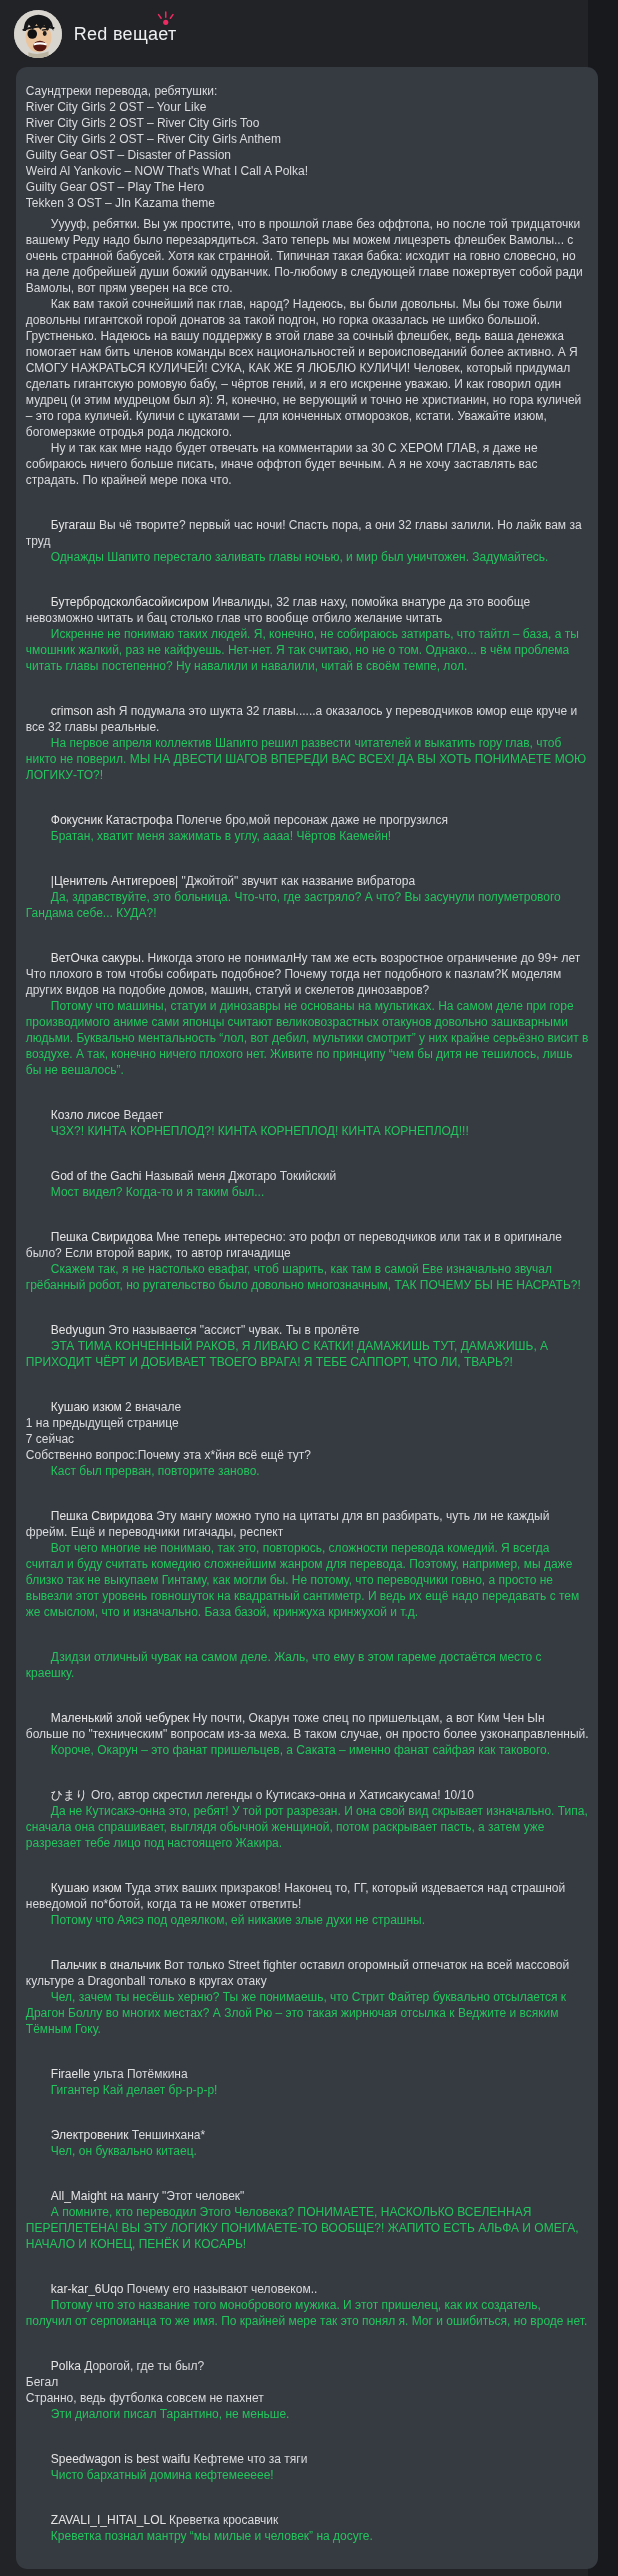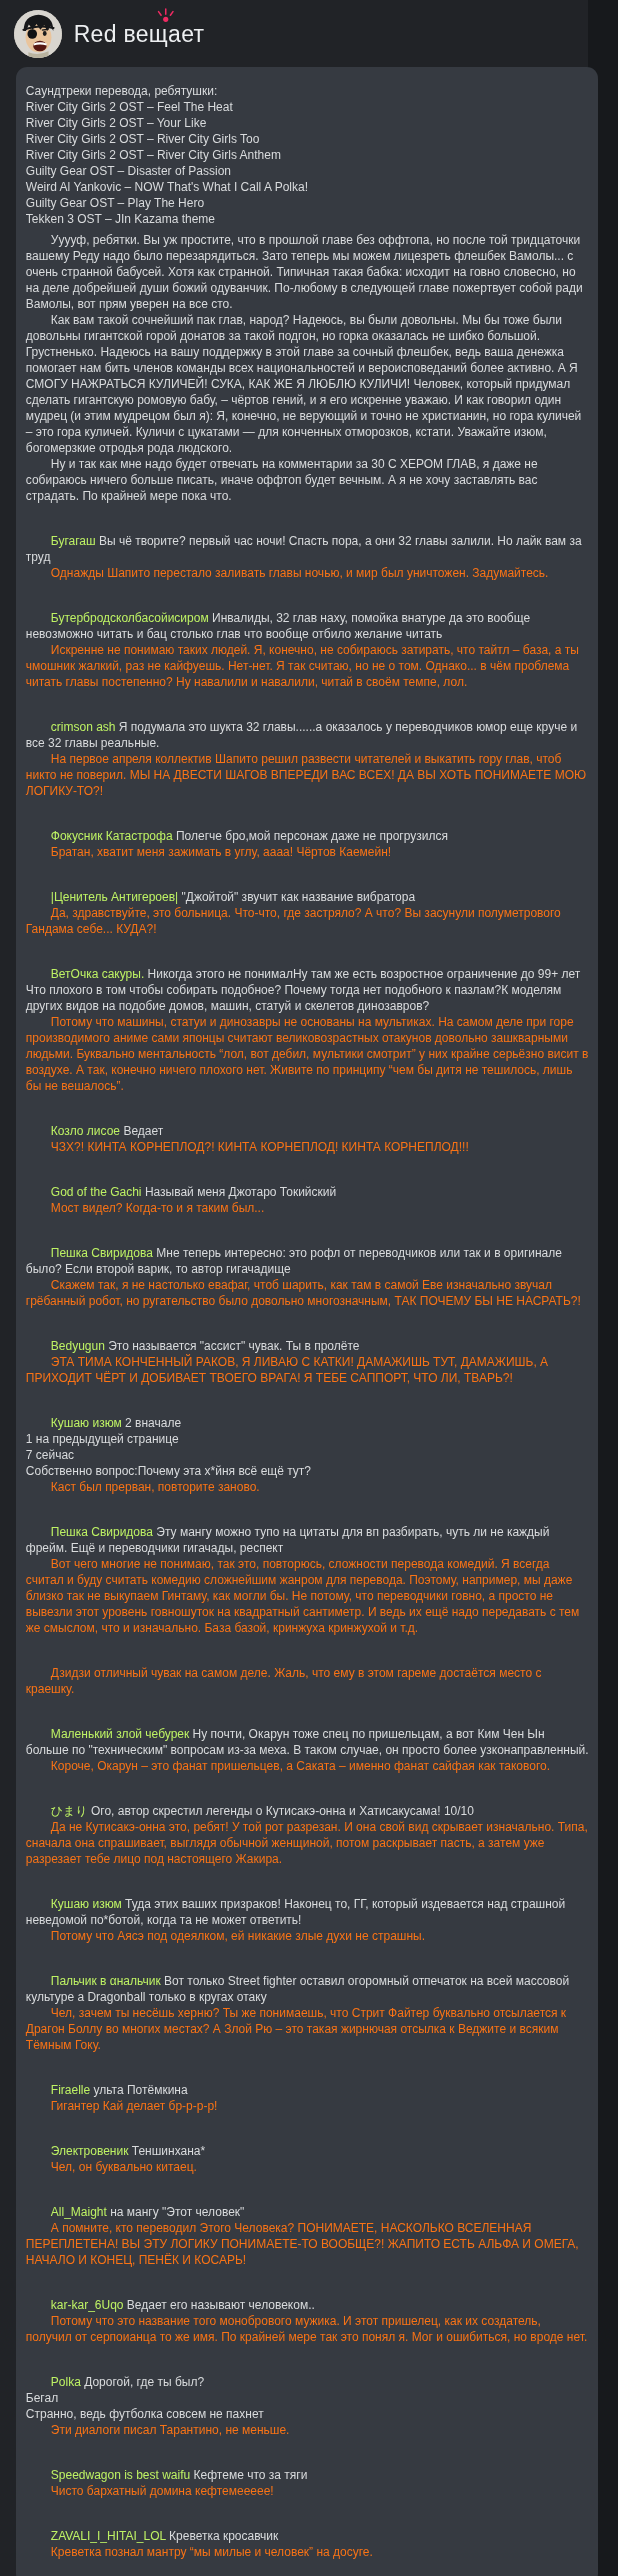--- a/index.html
+++ b/index.html
@@ -6,40 +6,40 @@
   body{
     width:619px;
     background:linear-gradient(90deg,#212327 0,#212327 588px,#17191c 588px,#17191c 619px);
     font-family:"Liberation Sans","DejaVu Sans",sans-serif;
     -webkit-font-smoothing:antialiased;
   }
   
   .header{display:flex;align-items:center;gap:11.3px;padding:8.2px 0 5.2px 14.4px;height:52px;}
   .avatar{width:48px;height:48px;border-radius:50%;overflow:hidden;flex:0 0 auto;background:#d8d5cf;}
   .title-wrap{position:relative;}
-  .page-title{margin:0;font-size:23px;font-weight:500;color:#edeff1;letter-spacing:0.3px;}
+  .page-title{margin:0;font-size:18px;font-weight:500;color:#edeff1;letter-spacing:0.3px;}
   .sparkle{position:absolute;left:83px;top:-12.4px;width:17.5px;height:15.5px;}
   
   .card{
     margin:2.1px 21px 0 15.5px;
     background:#363a41;
     border-radius:11.3px;
     padding:15.5px 8.2px 25px 10.3px;
     color:#d9dbdd;
     font-size:12px;
     line-height:16px;
   }
   .card p{margin:0;}
   .line{white-space:pre-wrap;}
   .para{margin-top:17px;text-indent:25px;white-space:pre-wrap;}
   .intro-block{margin-bottom:5.2px;}
   .comment{margin-top:29px;}
   .cmt{text-indent:25px;white-space:pre-wrap;}
-  .user{color:#bef264;}
-  .reply{text-indent:25px;white-space:pre-wrap;color:#f97316;}
+  .user{color:#e5e5e5;}
+  .reply{text-indent:25px;white-space:pre-wrap;color:#22c55e;}
 </style>
 </head>
 <body>
 
 <div class="header">
   <div class="avatar">
     <svg viewBox="0 0 100 100" width="48" height="48">
       <circle cx="50" cy="50" r="50" fill="#d8d5cf"></circle>
       <circle cx="50" cy="50" r="50" fill="none" stroke="#c2beb6" stroke-width="2" stroke-dasharray="3 4"></circle>
       <ellipse cx="51" cy="57" rx="27" ry="31" fill="#e9c49c"></ellipse>
@@ -65,21 +65,20 @@
     <h1 class="page-title">Red вещает</h1>
   </div>
 </div>
 
 <div class="card">
 
   <div class="intro-block">
 
       <p class="line">Саундтреки перевода, ребятушки:</p>
 
-      <p class="line">River City Girls 2 OST – Feel The Heat</p>
 
       <p class="line">River City Girls 2 OST – Your Like</p>
 
       <p class="line">River City Girls 2 OST – River City Girls Too</p>
 
       <p class="line">River City Girls 2 OST – River City Girls Anthem</p>
 
       <p class="line">Guilty Gear OST – Disaster of Passion</p>
 
       <p class="line">Weird Al Yankovic – NOW That's What I Call A Polka!</p>
@@ -192,21 +191,21 @@
       <p class="cmt"><span class="user">Электровеник</span><span> </span><span>Теншинхана*</span></p>
       <p class="reply">Чел, он буквально китаец.</p>
     </div>
 
     <div class="comment">
       <p class="cmt"><span class="user">All_Maight</span><span> </span><span>на мангу "Этот человек"</span></p>
       <p class="reply">А помните, кто переводил Этого Человека? ПОНИМАЕТЕ, НАСКОЛЬКО ВСЕЛЕННАЯ ПЕРЕПЛЕТЕНА! ВЫ ЭТУ ЛОГИКУ ПОНИМАЕТЕ-ТО ВООБЩЕ?! ЖАПИТО ЕСТЬ АЛЬФА И ОМЕГА, НАЧАЛО И КОНЕЦ, ПЕНЁК И КОСАРЬ!</p>
     </div>
 
     <div class="comment">
-      <p class="cmt"><span class="user">kar-kar_6Uqo</span><span> </span><span>Ведает его называют человеком..</span></p>
+      <p class="cmt"><span class="user">kar-kar_6Uqo</span><span> </span><span>Почему его называют человеком..</span></p>
       <p class="reply">Потому что это название того монобрового мужика. И этот пришелец, как их создатель, получил от серпоианца то же имя. По крайней мере так это понял я. Мог и ошибиться, но вроде нет.</p>
     </div>
 
     <div class="comment">
       <p class="cmt"><span class="user">Polka</span><span> </span><span>Дорогой, где ты был?
 Бегал
 Странно, ведь футболка совсем не пахнет</span></p>
       <p class="reply">Эти диалоги писал Тарантино, не меньше.</p>
     </div>
 

